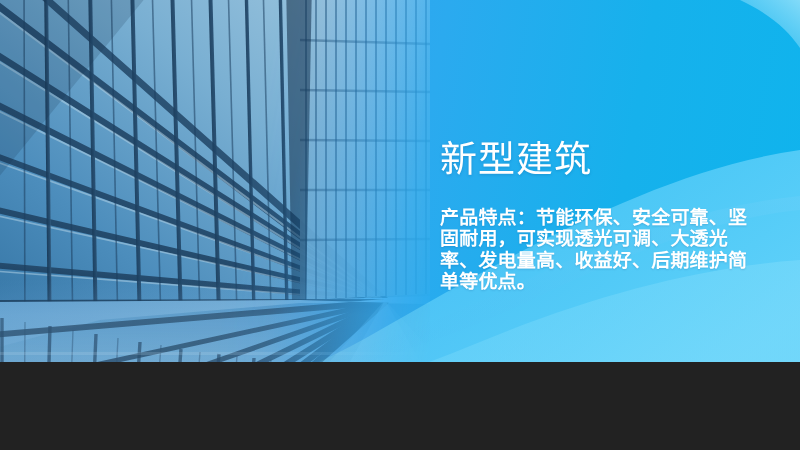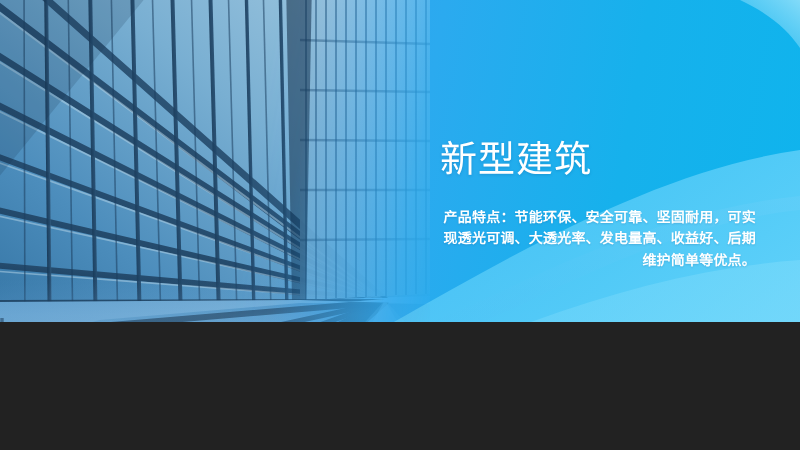--- a/index.html
+++ b/index.html
@@ -1,18 +1,18 @@
 <!DOCTYPE html>
 <html lang="zh-CN"><head>
 <meta charset="utf-8">
 <title>新型建筑光伏发电玻璃</title>
 <style>
   html,body{margin:0;padding:0;background:#222;}
   .stage{
-    position:relative;width:800px;height:322px;overflow:hidden;
+    position:relative;width:800px;height:362px;overflow:hidden;
     font-family:"Liberation Sans","DejaVu Sans",sans-serif;
     background:linear-gradient(100deg,#5BA7F4 0%,#3E9CF2 22%,#2BAAEF 52%,#16B1EC 76%,#0FB4ED 100%);
   }
 
   
   .waves{position:absolute;inset:0;}
 
   
   .photo{
     position:absolute;left:0;top:0;width:430px;height:450px;
@@ -24,24 +24,23 @@
 
   
   .copy{position:absolute;left:440px;top:112px;width:330px;color:#fff;}
   .title{
     font-size:37px;line-height:45px;font-weight:400;letter-spacing:1px;
     text-shadow:0 1px 3px rgba(10,60,120,.22);
     white-space:nowrap;
   }
   .title .l2{display:block;}
   .desc{
-    margin-top:20px;font-size:14px;line-height:21.5px;font-weight:700;
+    margin-top:20px;font-size:19px;line-height:21.5px;font-weight:700;
     letter-spacing:.2px;text-shadow:0 1px 2px rgba(10,60,120,.18);
     width:316px;
-    text-align:right;
   }
 </style>
 </head>
 <body>
 
 <div class="stage">
 
   <svg class="waves" width="800" height="450" viewBox="0 0 800 450" aria-hidden="true">
     <defs>
       <linearGradient id="wv1" x1="0" y1="0" x2="1" y2="0.5">

